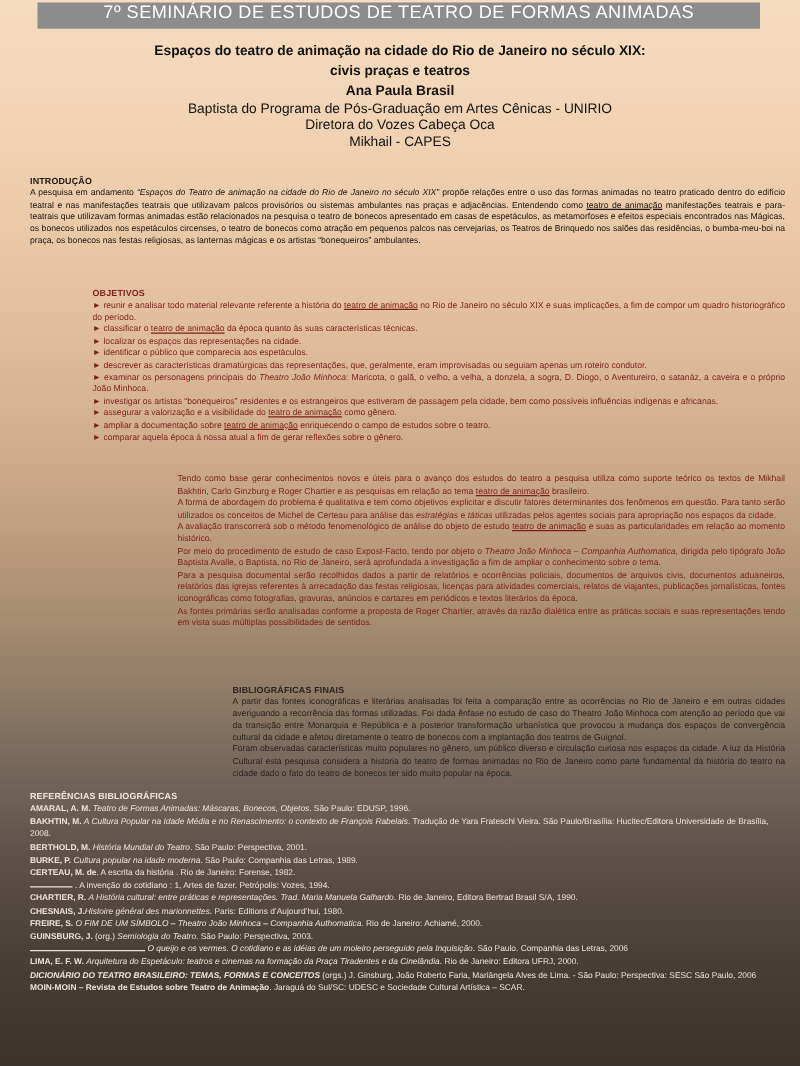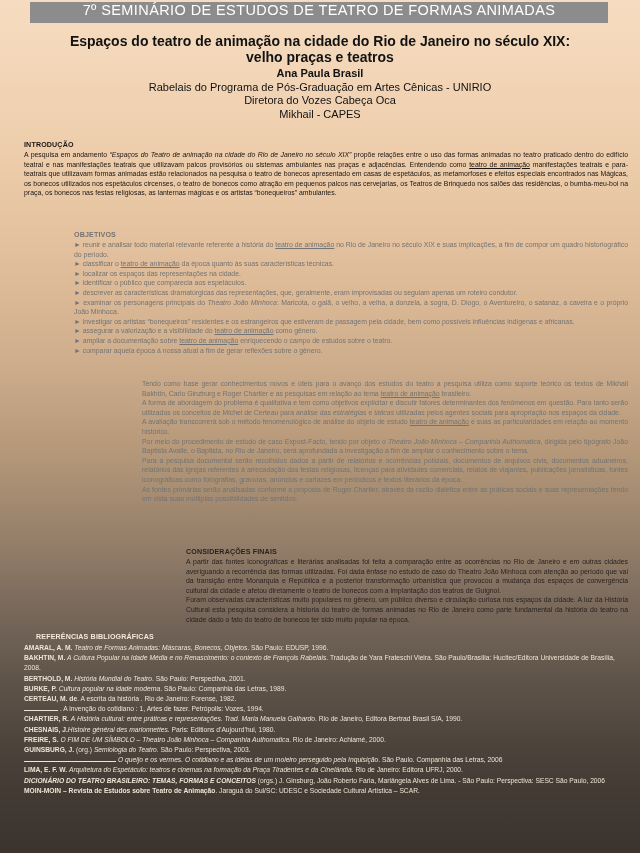--- a/index.html
+++ b/index.html
@@ -56,21 +56,21 @@
   
   .title-block {
     position: absolute;
     left: 0;
     top: 33px;
     width: 640px;
     text-align: center;
     color: #121212;
   }
   .poster-title {
-    font-size: 14px;
+    font-size: 11px;
     font-weight: bold;
     line-height: 16px;
     margin: 0 30px;
   }
   .author {
     font-size: 11px;
     line-height: 13.5px;
     margin-top: 2px;
     font-weight: bold;
   }
@@ -105,38 +105,37 @@
     text-indent: 0;
   }
 
   
   #sec-intro { left: 24px; top: 141px; width: 604px; }
   #sec-objetivos { left: 74px; top: 231px; width: 554px; }
   #sec-metodologia { left: 142px; top: 379px; width: 486px; }
   #sec-consideracoes { left: 186px; top: 548px; width: 442px; }
 
   #sec-objetivos, #sec-metodologia, #sec-consideracoes {
-    color: #737373;
+    color: #7f1d1d;
   }
   #sec-consideracoes { color: #2a2220; }
 
   
   #sec-referencias {
     position: absolute;
     left: 24px;
     top: 633px;
     width: 608px;
     color: #efe4d6;
   }
   #sec-referencias .section-heading {
     font-size: 7.1px;
     font-weight: bold;
     color: #f3e8db;
     margin-bottom: 2px;
-    margin-left: 12px;
   }
   .ref-list {
     font-size: 6.7px;
     line-height: 10.2px;
   }
   .ref-item {
     margin: 0;
     text-align: left;
   }
   .ref-item b { font-weight: bold; }
@@ -161,24 +160,24 @@
 
 <div class="poster">
 
   <div class="header-bar">
     <span class="header-bar-text">7º SEMINÁRIO DE ESTUDOS DE TEATRO DE FORMAS ANIMADAS</span>
   </div>
 
   <div class="title-block">
     <div class="poster-title">
       <span>Espaços do teatro de animação na cidade do Rio de Janeiro no século XIX:</span><br>
-      <span>velho praças e teatros</span>
+      <span>civis praças e teatros</span>
     </div>
     <div class="author">Ana Paula Brasil</div>
-    <div class="affil">Rabelais do Programa de Pós-Graduação em Artes Cênicas - UNIRIO</div>
+    <div class="affil">Baptista do Programa de Pós-Graduação em Artes Cênicas - UNIRIO</div>
     <div class="affil">Diretora do Vozes Cabeça Oca</div>
     <div class="affil">Mikhail - CAPES</div>
   </div>
 
   <div class="section" id="sec-intro">
     <div class="section-heading">INTRODUÇÃO</div>
     <div class="body-text">
         <p><span>A pesquisa em andamento </span><span class="i">“Espaços do Teatro de animação na cidade do Rio de Janeiro no século XIX”</span><span> propõe relações entre o uso das formas animadas no teatro praticado dentro do edifício teatral e nas manifestações teatrais que utilizavam palcos provisórios ou sistemas ambulantes nas praças e adjacências. Entendendo como </span><span class="u">teatro de animação</span><span> manifestações teatrais e para-teatrais que utilizavam formas animadas estão relacionados na pesquisa o teatro de bonecos apresentado em casas de espetáculos, as metamorfoses e efeitos especiais encontrados nas Mágicas, os bonecos utilizados nos espetáculos circenses, o teatro de bonecos como atração em pequenos palcos nas cervejarias, os Teatros de Brinquedo nos salões das residências, o bumba-meu-boi na praça, os bonecos nas festas religiosas, as lanternas mágicas e os artistas “bonequeiros” ambulantes.</span></p>
       </div>
   </div>
@@ -204,21 +203,21 @@
         <p><span>Tendo como base gerar conhecimentos novos e úteis para o avanço dos estudos do teatro a pesquisa utiliza como suporte teórico os textos de Mikhail Bakhtin, Carlo Ginzburg e Roger Chartier e as pesquisas em relação ao tema </span><span class="u">teatro de animação</span><span> brasileiro.</span></p>
         <p><span>A forma de abordagem do problema é qualitativa e tem como objetivos explicitar e discutir fatores determinantes dos fenômenos em questão. Para tanto serão utilizados os conceitos de Michel de Certeau para análise das </span><span class="i">estratégias</span><span> e </span><span class="i">táticas</span><span> utilizadas pelos agentes sociais para apropriação nos espaços da cidade.</span></p>
         <p><span>A avaliação transcorrerá sob o método fenomenológico de análise do objeto de estudo </span><span class="u">teatro de animação</span><span> e suas as particularidades em relação ao momento histórico.</span></p>
         <p><span>Por meio do procedimento de estudo de caso Expost-Facto, tendo por objeto o </span><span class="i">Theatro João Minhoca – Companhia Authomatica</span><span>, dirigida pelo tipógrafo João Baptista Avalle, o Baptista, no Rio de Janeiro, será aprofundada a investigação a fim de ampliar o conhecimento sobre o tema.</span></p>
         <p><span>Para a pesquisa documental serão recolhidos dados a partir de relatórios e ocorrências policiais, documentos de arquivos civis, documentos aduaneiros, relatórios das igrejas referentes à arrecadação das festas religiosas, licenças para atividades comerciais, relatos de viajantes, publicações jornalísticas, fontes iconográficas como fotografias, gravuras, anúncios e cartazes em periódicos e textos literários da época.</span></p>
         <p><span>As fontes primárias serão analisadas conforme a proposta de Roger Chartier, através da razão dialética entre as práticas sociais e suas representações tendo em vista suas múltiplas possibilidades de sentidos.</span></p>
       </div>
   </div>
 
   <div class="section" id="sec-consideracoes">
-    <div class="section-heading">CONSIDERAÇÕES FINAIS</div>
+    <div class="section-heading">BIBLIOGRÁFICAS FINAIS</div>
     <div class="body-text">
         <p><span>A partir das fontes iconográficas e literárias analisadas foi feita a comparação entre as ocorrências no Rio de Janeiro e em outras cidades averiguando a recorrência das formas utilizadas. Foi dada ênfase no estudo de caso do Theatro João Minhoca com atenção ao período que vai da transição entre Monarquia e República e a posterior transformação urbanística que provocou a mudança dos espaços de convergência cultural da cidade e afetou diretamente o teatro de bonecos com a implantação dos teatros de Guignol.</span></p>
         <p><span>Foram observadas características muito populares no gênero, um público diverso e circulação curiosa nos espaços da cidade.  A luz da História Cultural esta pesquisa considera a historia do teatro de formas animadas no Rio de Janeiro como parte fundamental da história do teatro na cidade dado o fato do teatro de bonecos ter sido muito popular na época.</span></p>
       </div>
   </div>
 
   <div id="sec-referencias">
     <div class="section-heading">REFERÊNCIAS BIBLIOGRÁFICAS</div>
     <div class="ref-list">
         <p class="ref-item"><b>AMARAL, A. M. </b><span class="i">Teatro de Formas Animadas: Máscaras, Bonecos, Objetos</span><span>. São Paulo: EDUSP, 1996.</span></p>

